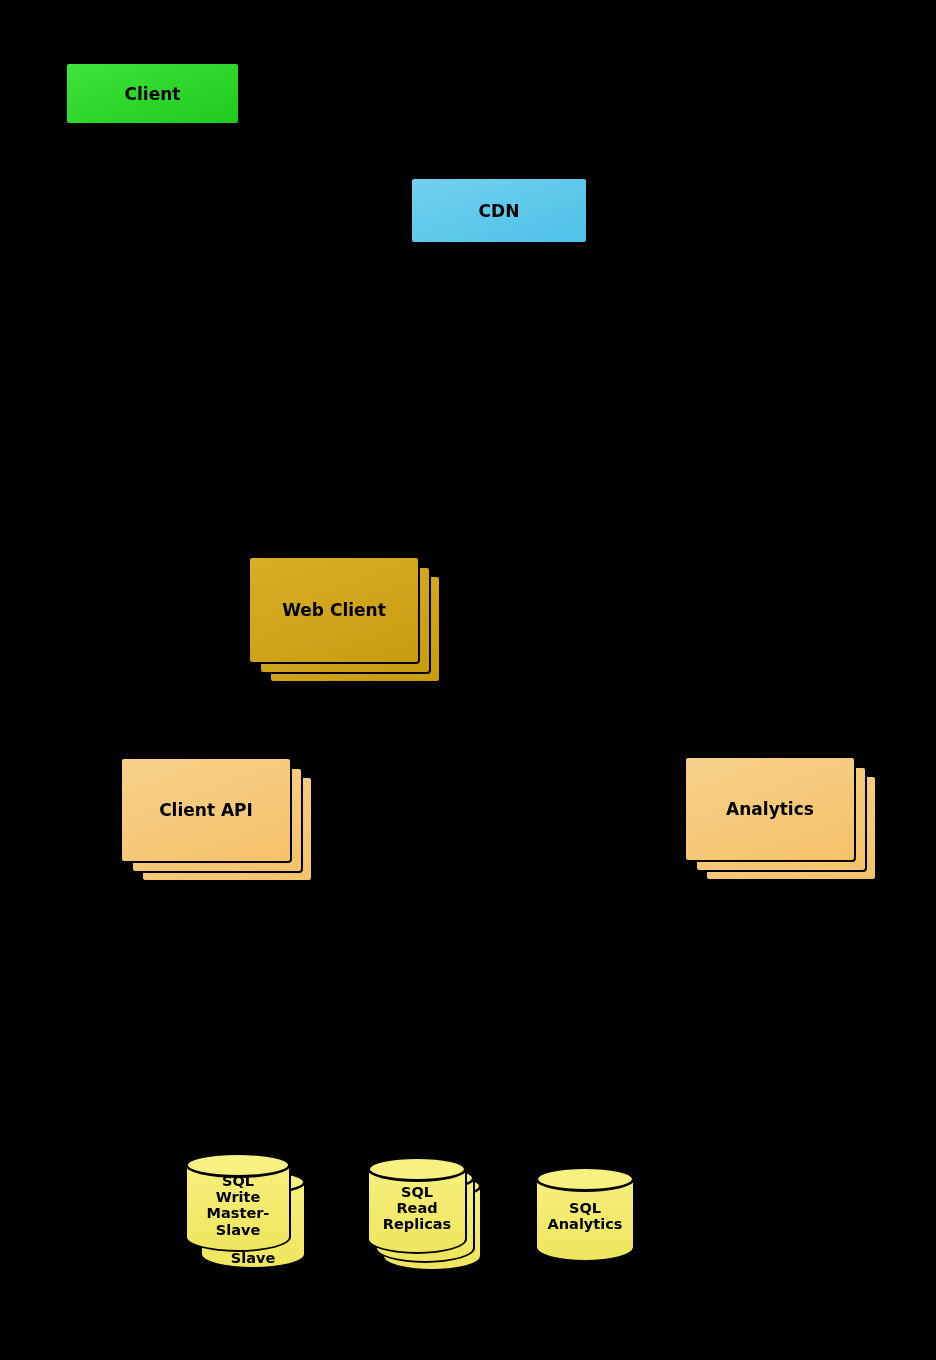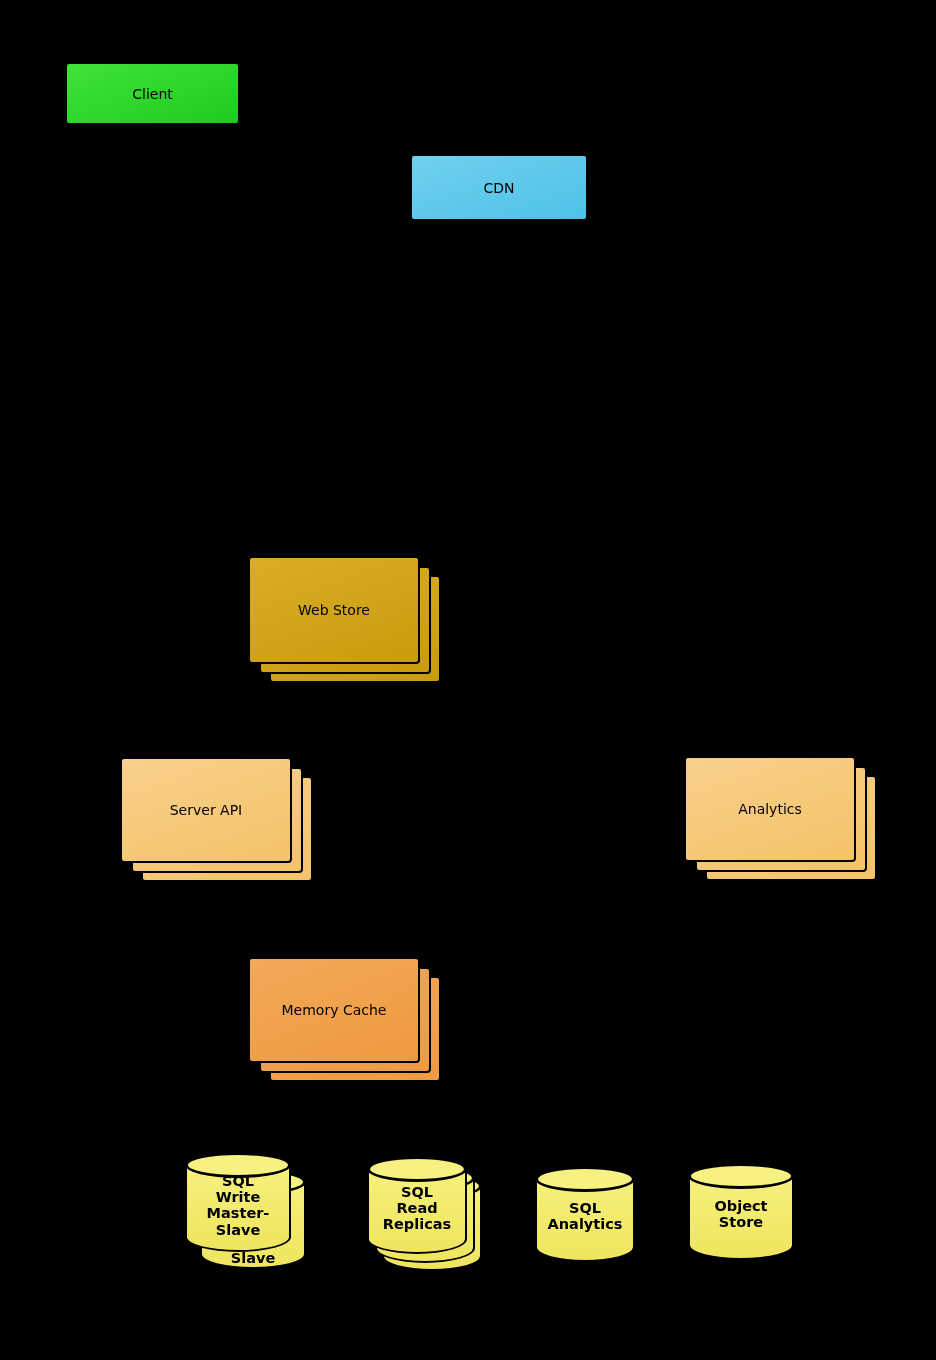--- a/index.html
+++ b/index.html
@@ -12,37 +12,37 @@
   .stack { position:absolute; }
   .face, .layer {
     box-sizing:border-box; border:2px solid #000; border-radius:4px;
   }
   .layer { position:absolute; top:0; left:0; width:100%; height:100%; }
   .l1 { transform:translate(21px,19px); }
   .l2 { transform:translate(11px,10px); }
   .face {
     position:absolute; top:0; left:0; width:100%; height:100%;
     display:flex; align-items:center; justify-content:center;
-    text-align:left; font-weight:normal; font-size:14px; color:#000;
+    text-align:left; font-weight:bold; font-size:17px; color:#000;
   }
   .solo { position:absolute; }
 
   
   .client { background:linear-gradient(160deg,#3fe437,#1fca1f); }
   .dns    { background:linear-gradient(160deg,#d6e96e,#c2db45); }
   .cdn    { background:linear-gradient(160deg,#72d0ee,#4cc2e8); }
   .lb     { background:linear-gradient(160deg,#f4a0dc,#ee85cf); }
   .web    { background:linear-gradient(160deg,#d9ae25,#c79c0e); }
   .api    { background:linear-gradient(160deg,#f8d08c,#f4c369); }
   .cache  { background:linear-gradient(160deg,#f3a958,#ee9a3f); }
 
   
   .pos-client       { left:65px;  top:62px;   width:175px; height:63px; }
   .pos-dns          { left:412px; top:60px;   width:176px; height:66px; }
-  .pos-cdn          { left:410px; top:154px;  width:178px; height:67px; }
+  .pos-cdn          { left:410px; top:177px;  width:178px; height:67px; }
   .pos-lb           { left:245px; top:345px;  width:176px; height:108px; }
   .pos-web          { left:248px; top:556px;  width:172px; height:108px; }
   .pos-write        { left:120px; top:757px;  width:172px; height:106px; }
   .pos-read         { left:372px; top:756px;  width:172px; height:107px; }
   .pos-analytics    { left:684px; top:756px;  width:172px; height:106px; }
   .pos-cache        { left:248px; top:957px;  width:172px; height:106px; }
   .pos-sqlwrite     { left:185px; top:1152px; width:106px; height:100px; }
   .pos-sqlread      { left:367px; top:1156px; width:100px; height:98px; }
   .pos-sqlanalytics { left:535px; top:1166px; width:100px; height:96px; }
   .pos-objectstore  { left:688px; top:1163px; width:106px; height:97px; }
@@ -96,49 +96,42 @@
   <div class="face solo cdn pos-cdn">
     <span class="lbl">CDN</span>
   </div>
 
   <div class="arrowhead" id="ah-lb"></div>
 
   <div class="stack pos-web">
     <div class="layer web l1"></div>
     <div class="layer web l2"></div>
     <div class="face web">
-      <span class="lbl">Web Store</span>
+      <span class="lbl">Web Client</span>
     </div>
   </div>
 
   <div class="stack pos-write">
     <div class="layer api l1"></div>
     <div class="layer api l2"></div>
     <div class="face api">
-      <span class="lbl">Server API</span>
+      <span class="lbl">Client API</span>
     </div>
   </div>
 
   <div class="arrowhead" id="ah-read"></div>
 
   <div class="stack pos-analytics">
     <div class="layer api l1"></div>
     <div class="layer api l2"></div>
     <div class="face api">
       <span class="lbl">Analytics</span>
     </div>
   </div>
 
-  <div class="stack pos-cache">
-    <div class="layer cache l1"></div>
-    <div class="layer cache l2"></div>
-    <div class="face cache">
-      <span class="lbl">Memory Cache</span>
-    </div>
-  </div>
 
   <div class="stack pos-sqlwrite">
     <div class="cyl back1">
       <div class="body"></div>
       <div class="rim"></div>
       <div class="back-label">Slave</div>
     </div>
     <div class="cyl">
       <div class="body"></div>
       <div class="rim"></div>
@@ -169,22 +162,14 @@
 
   <div class="stack pos-sqlanalytics">
     <div class="cyl">
       <div class="body"></div>
       <div class="rim"></div>
       <div class="label">SQL
 Analytics</div>
     </div>
   </div>
 
-  <div class="stack pos-objectstore">
-    <div class="cyl">
-      <div class="body"></div>
-      <div class="rim"></div>
-      <div class="label">Object
-Store</div>
-    </div>
-  </div>
 
 </div>
 
 </body></html>

